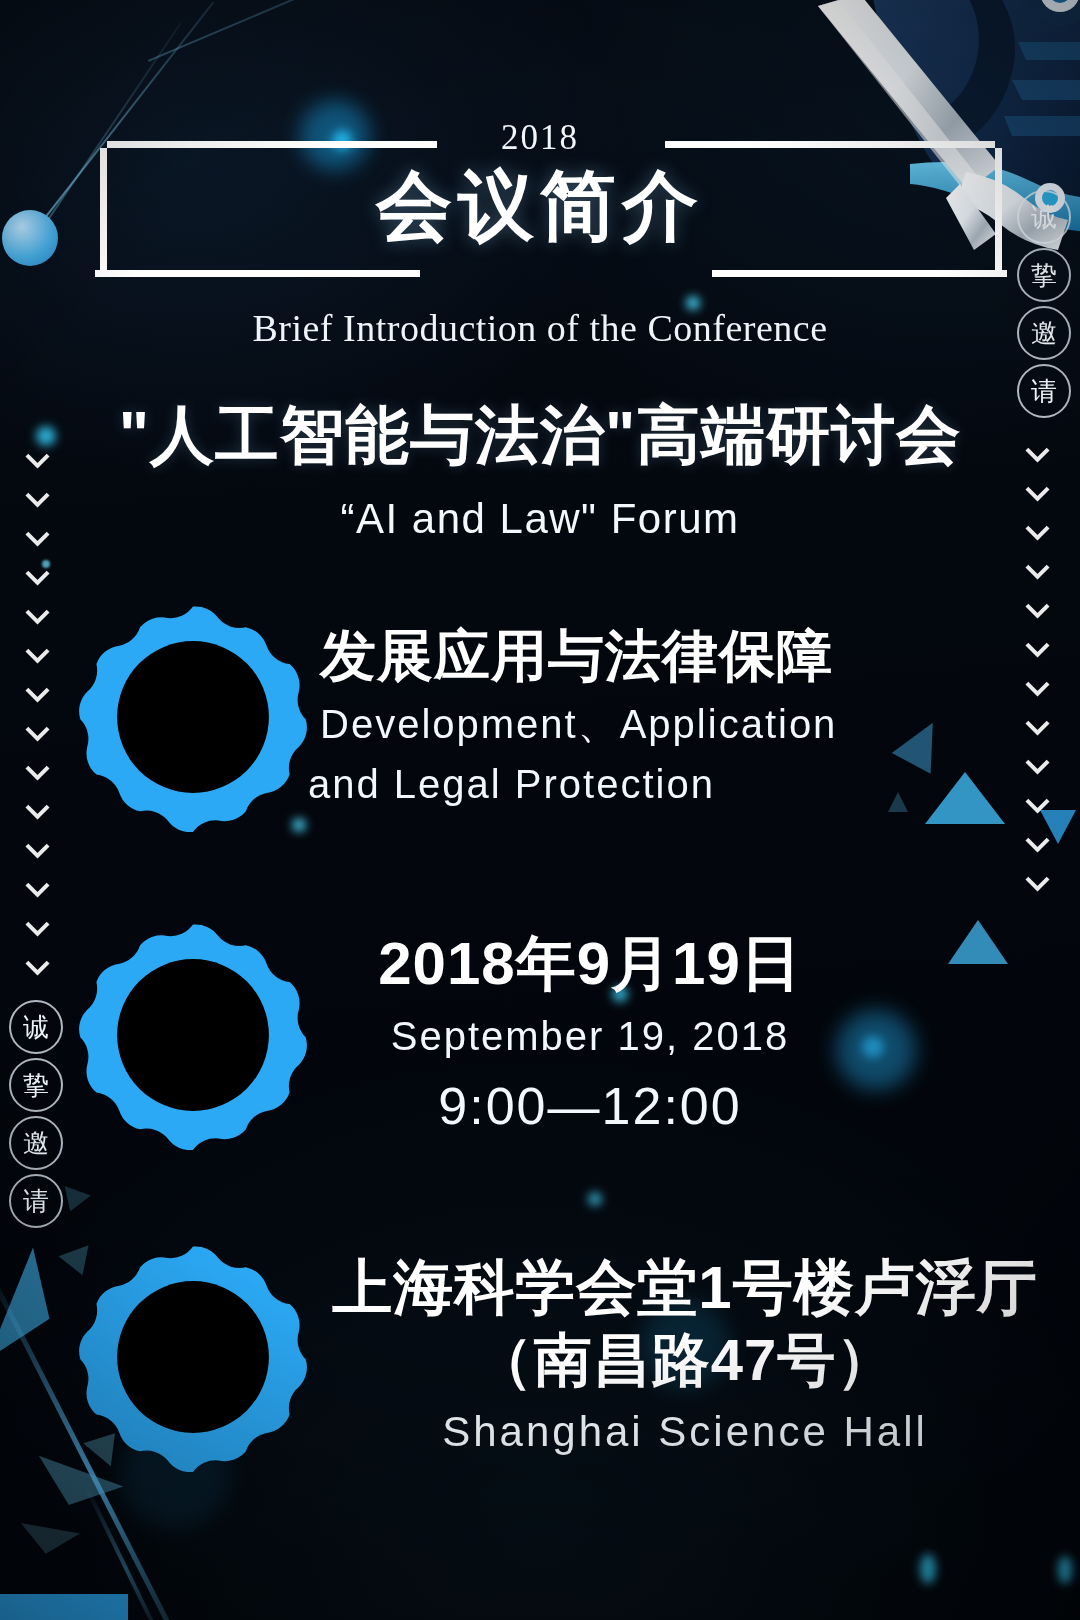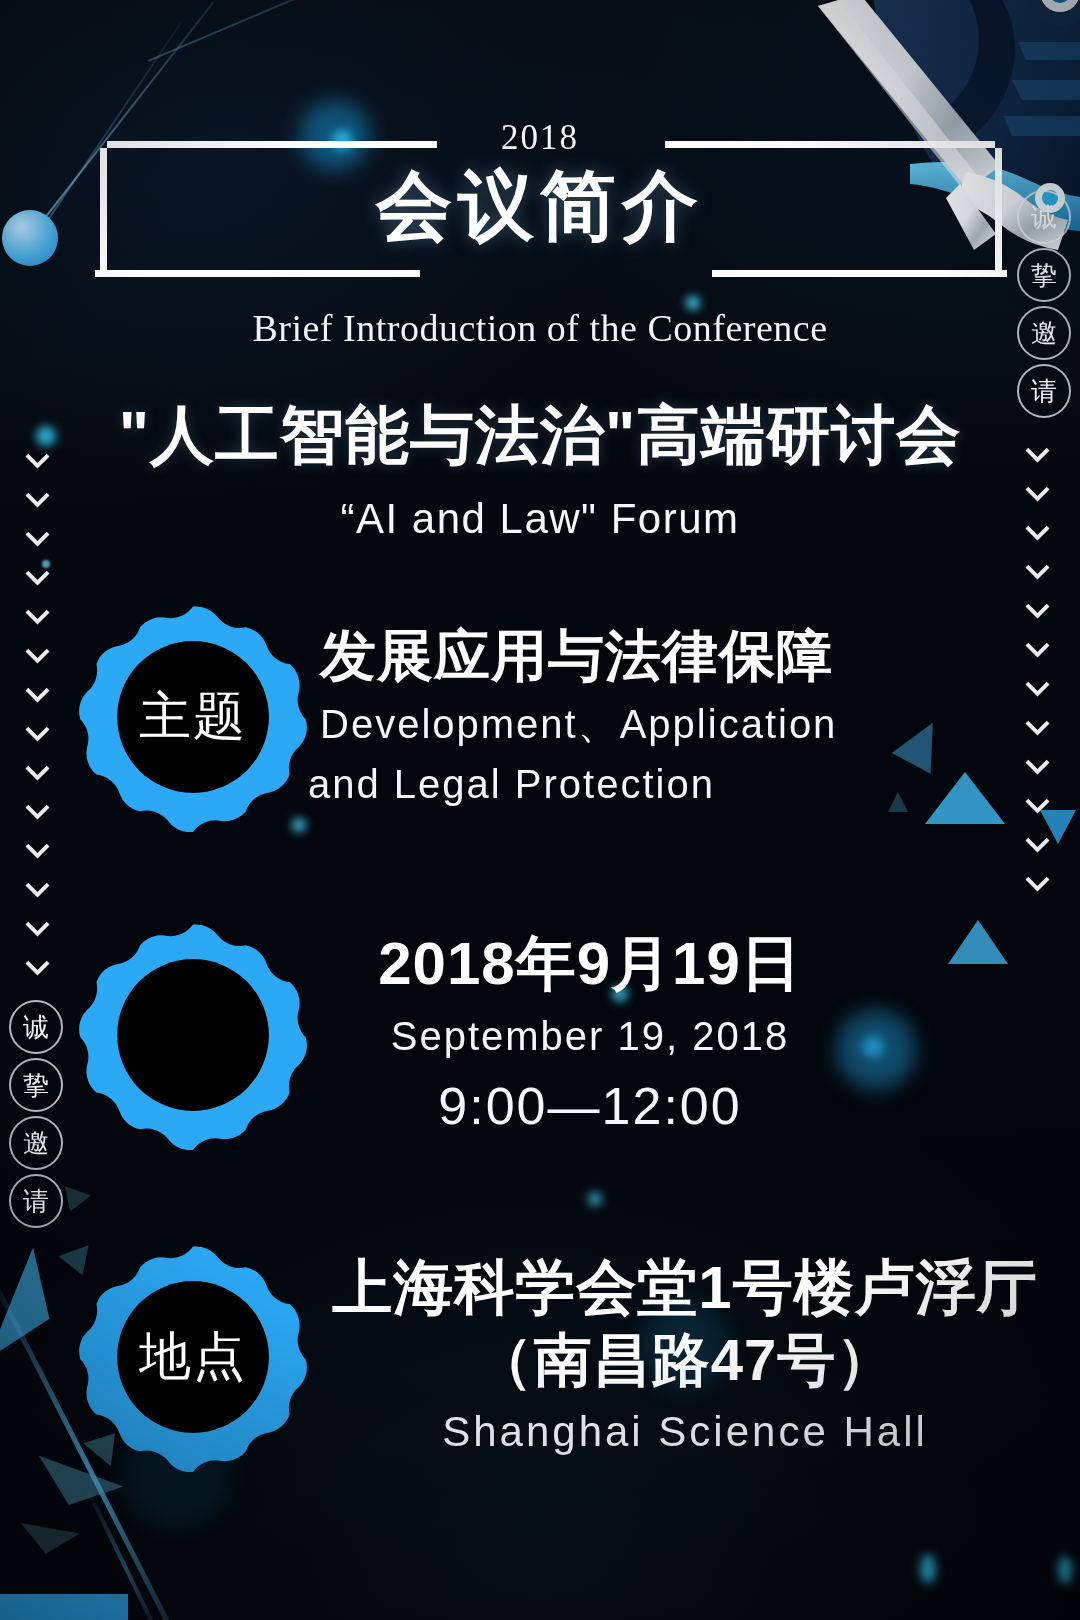--- a/index.html
+++ b/index.html
@@ -196,21 +196,20 @@
       <svg class="badge-svg" viewBox="0 0 100 100">
         <path d="M50 2
           a12 12 0 0 1 11 5 a12 12 0 0 0 12 4 a12 12 0 0 1 9 8 a12 12 0 0 0 10 8 a12 12 0 0 1 4 12
           a12 12 0 0 0 3 12 a12 12 0 0 1 -3 12 a12 12 0 0 0 -4 12 a12 12 0 0 1 -10 8
           a12 12 0 0 0 -9 8 a12 12 0 0 1 -12 4 a12 12 0 0 0 -11 5 a12 12 0 0 1 -11 -5
           a12 12 0 0 0 -12 -4 a12 12 0 0 1 -9 -8 a12 12 0 0 0 -10 -8 a12 12 0 0 1 -4 -12
           a12 12 0 0 0 -3 -12 a12 12 0 0 1 3 -12 a12 12 0 0 0 4 -12 a12 12 0 0 1 10 -8
           a12 12 0 0 0 9 -8 a12 12 0 0 1 12 -4 a12 12 0 0 0 11 -5 Z" fill="#2BA9F5"></path>
         <circle cx="50" cy="50" r="33" fill="#000000"></circle>
       </svg>
-      <span class="badge-label">主题</span>
     </div>
     <div class="row-body">
       <div class="l1">发展应用与法律保障</div>
       <div class="l2" style="margin-top:8px;">Development、Application</div>
       <div class="l3" style="margin-top:6px;margin-left:-12px;">and Legal Protection</div>
     </div>
   </div>
 
   <div class="row" style="top:920px;height:230px;">
     <div class="badge-wrap">
@@ -237,21 +236,20 @@
       <svg class="badge-svg" viewBox="0 0 100 100">
         <path d="M50 2
           a12 12 0 0 1 11 5 a12 12 0 0 0 12 4 a12 12 0 0 1 9 8 a12 12 0 0 0 10 8 a12 12 0 0 1 4 12
           a12 12 0 0 0 3 12 a12 12 0 0 1 -3 12 a12 12 0 0 0 -4 12 a12 12 0 0 1 -10 8
           a12 12 0 0 0 -9 8 a12 12 0 0 1 -12 4 a12 12 0 0 0 -11 5 a12 12 0 0 1 -11 -5
           a12 12 0 0 0 -12 -4 a12 12 0 0 1 -9 -8 a12 12 0 0 0 -10 -8 a12 12 0 0 1 -4 -12
           a12 12 0 0 0 -3 -12 a12 12 0 0 1 3 -12 a12 12 0 0 0 4 -12 a12 12 0 0 1 10 -8
           a12 12 0 0 0 9 -8 a12 12 0 0 1 12 -4 a12 12 0 0 0 11 -5 Z" fill="#2BA9F5"></path>
         <circle cx="50" cy="50" r="33" fill="#000000"></circle>
       </svg>
-      <span class="badge-label">地点</span>
     </div>
     <div class="row-body center-t" style="padding-right:30px;">
       <div class="l1" style="font-size:60px;">上海科学会堂1号楼卢浮厅</div>
       <div class="l1" style="font-size:58px;margin-top:2px;">（南昌路47号）</div>
       <div class="l3" style="margin-top:10px;font-size:42px;letter-spacing:3px;">Shanghai Science Hall</div>
     </div>
   </div>
 
   <div class="circ-col" style="left:8px;top:1000px;">
     <div class="circ">诚</div>

